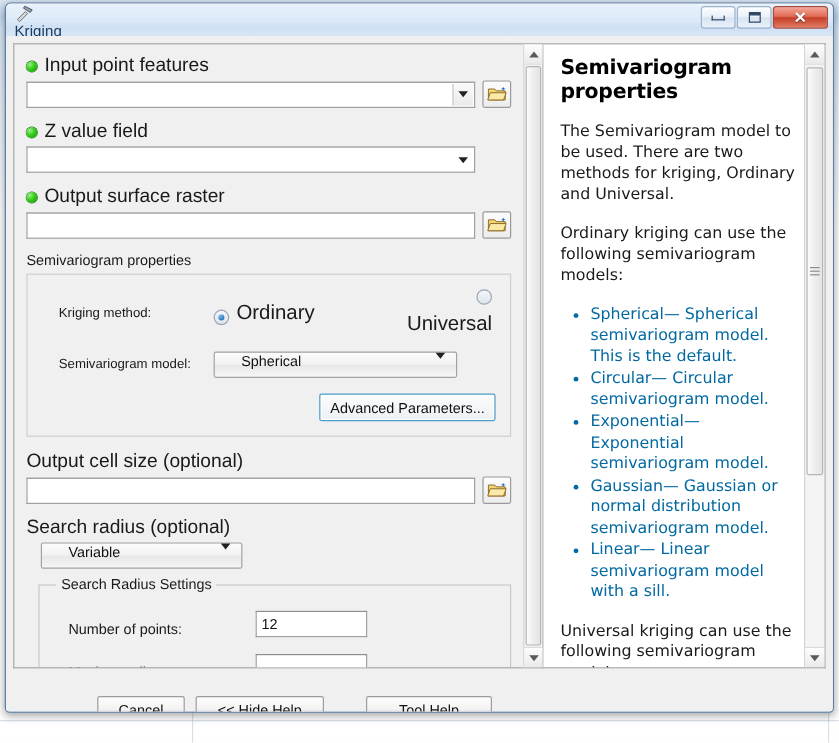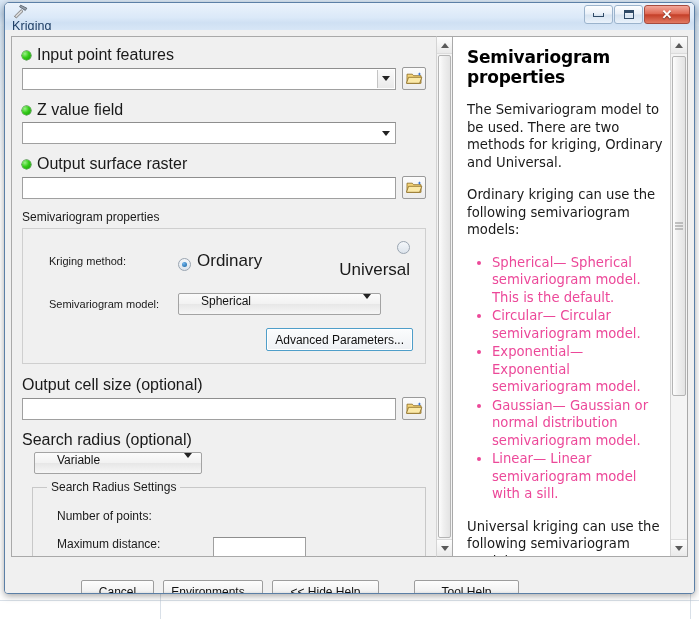--- a/index.html
+++ b/index.html
@@ -233,21 +233,21 @@
 
   .fieldset {
     border: 1px solid #c8c8c8;
     margin: 6px 0 10px 10px;
     padding: 6px 12px 16px 12px;
     position: relative;
   }
   .fieldset > legend {
     font-size: 12px; color:#1a1a1a; padding: 0 4px; margin-left: 2px;
   }
-  .srow { display:flex; align-items:flex-start; margin: 9px 0 0 0; }
+  .srow { display:flex; align-items:flex-end; margin: 9px 0 0 0; }
   .srow .slab { font-size:12px; color:#1a1a1a; width: 168px; padding-left: 12px; }
   .sinput {
     width: 93px; height: 22px;
     background:#fff; border:1px solid #a0a0a0; border-top-color:#8e8e8e;
     font-size:12px; padding:0 4px; line-height:20px; color:#111; cursor:text;
   }
 
   
   .help-h1 {
     font-family: "DejaVu Sans", sans-serif;
@@ -255,21 +255,21 @@
     margin: 0 0 14px 0; letter-spacing:-.2px;
   }
   .help-p {
     font-family: "DejaVu Sans", sans-serif;
     font-size: 13.2px; color:#1a1a1a; line-height: 17.5px;
     margin: 0 0 15px 0;
   }
   .help-ul { margin: 0 0 15px 0; padding-left: 25px; }
   .help-ul li {
     font-family: "DejaVu Sans", sans-serif;
-    font-size: 13.2px; color:#ec4899; line-height: 17.5px;
+    font-size: 13.2px; color:#0369a1; line-height: 17.5px;
     margin-bottom: 1px;
   }
   .helpscroll {
     position:absolute; top:0; right:0; bottom:0; width: 17px;
     border-left: 1px solid #d4d4d4;
     background: #f4f4f4;
   }
 
   
   .footer {
@@ -427,20 +427,21 @@
           </div>
           <div class="combo-flat" style="width:168px;margin-bottom:2px;margin-left:12px;">
             <span>Variable</span>
             <span class="caret"></span>
           </div>
 
           <fieldset class="fieldset">
             <legend>Search Radius Settings</legend>
             <div class="srow">
               <span class="slab">Number of points:</span>
+              <div class="sinput">12</div>
             </div>
             <div class="srow" style="margin-top:14px;">
               <span class="slab">Maximum distance:</span>
               <div class="sinput"></div>
             </div>
           </fieldset>
 
           <div class="lbl-row">
             <span class="flabel">Output variance of prediction raster (optional)</span>
           </div>
@@ -485,19 +486,18 @@
           <div class="sb-arrow down">
               <span class="tri-down"></span>
             </div>
         </div>
       </div>
 
     </div>
 
     <div class="footer">
       <div class="btn cancel">Cancel</div>
-      <div class="btn env">Environments...</div>
       <div class="btn hide">&lt;&lt; Hide Help</div>
       <div class="btn toolhelp">Tool Help</div>
     </div>
 
   </div>
 </div>
 
 </body></html>

